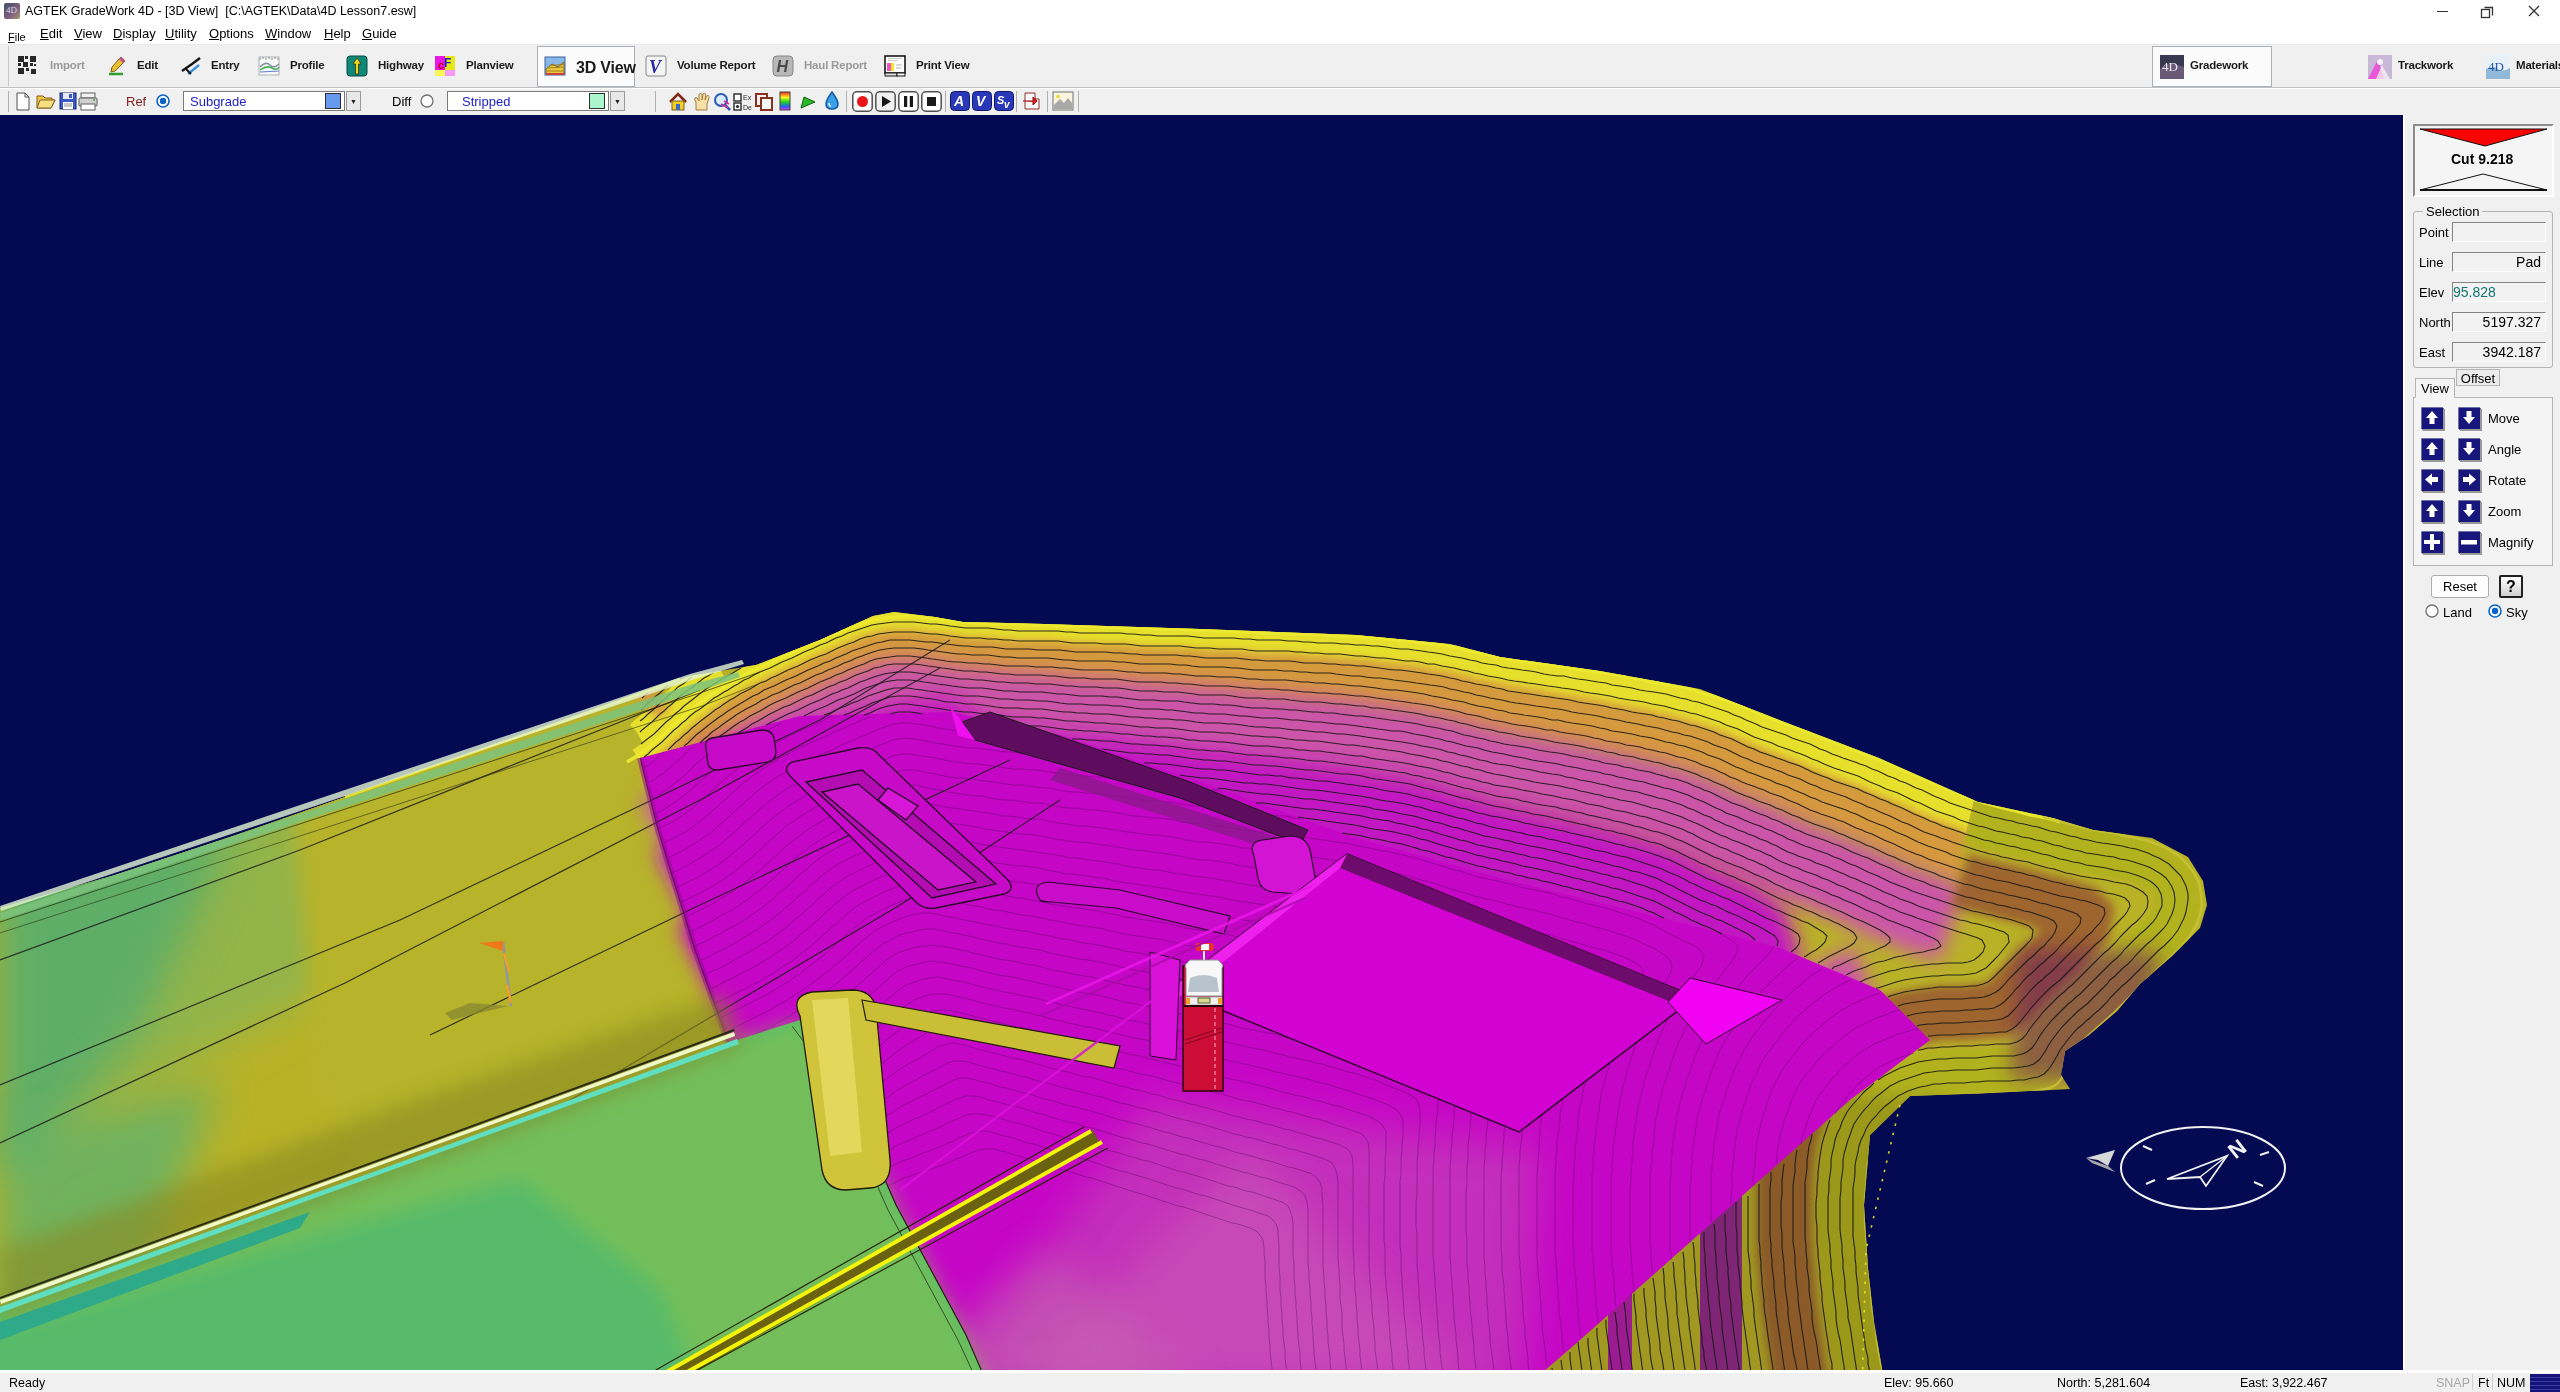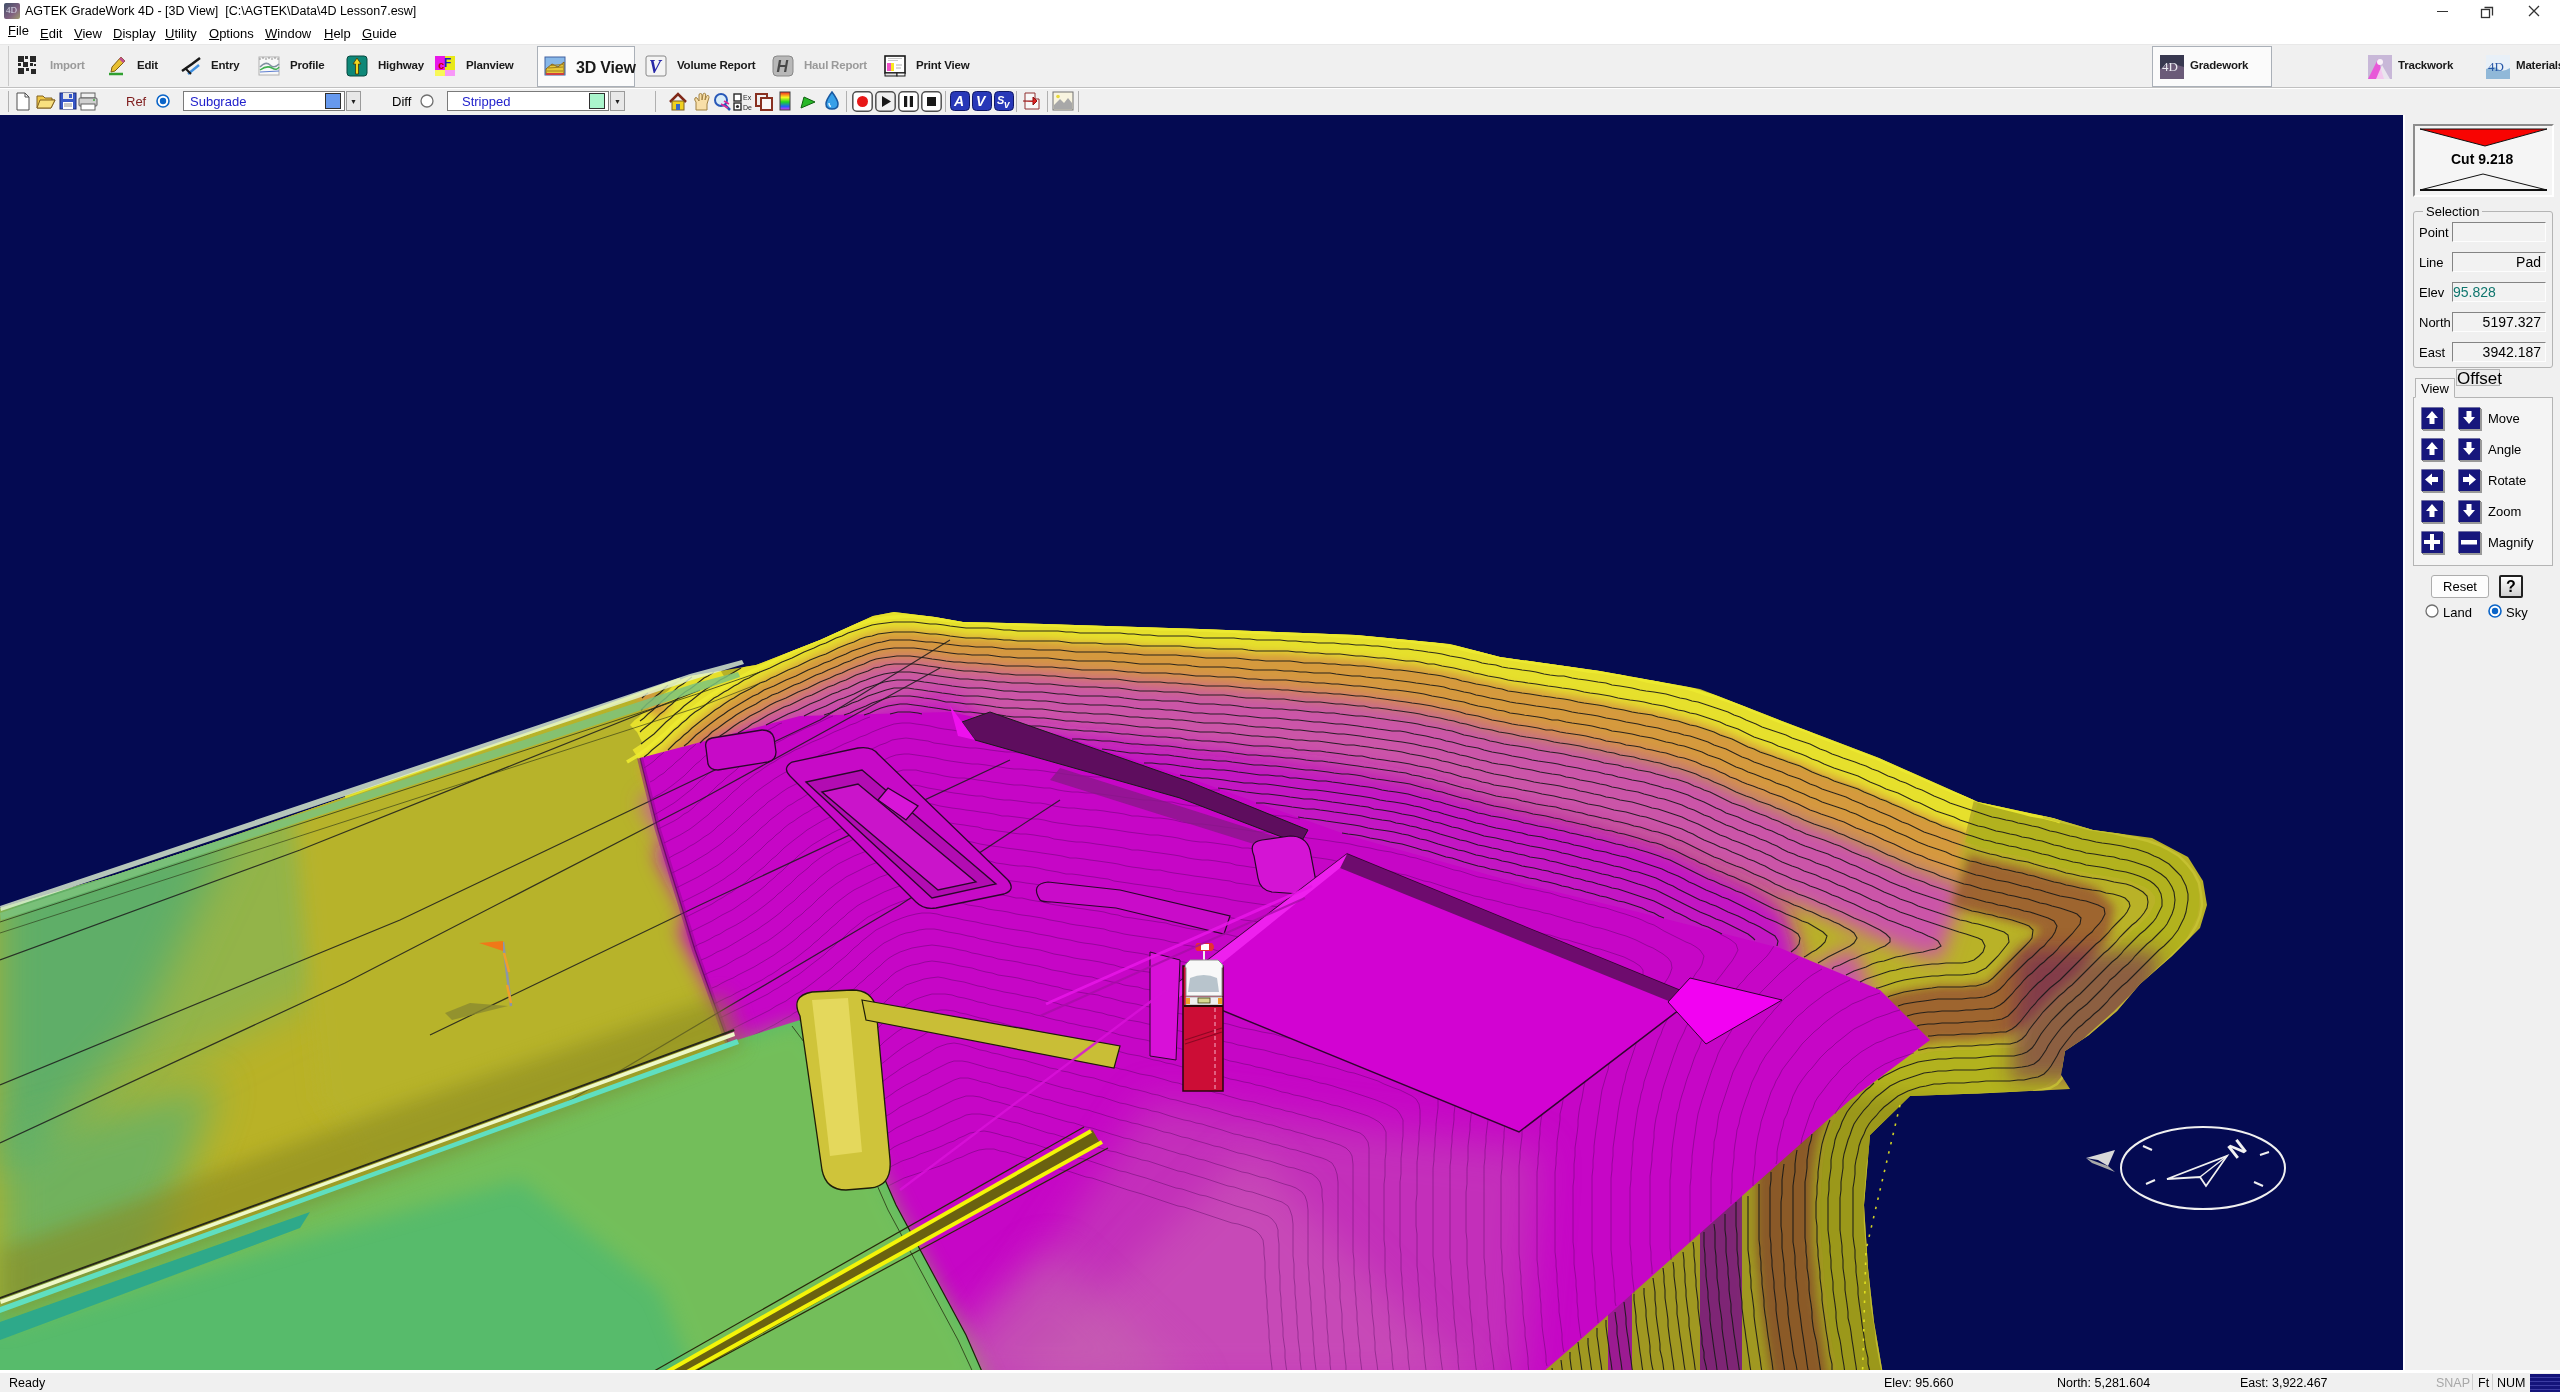--- a/index.html
+++ b/index.html
@@ -265,21 +265,21 @@
     <div style="position:absolute;left:2437px;top:11px;width:11px;height:1.4px;background:#333"></div>
     <svg style="position:absolute;left:2479px;top:4px" width="16" height="16" viewBox="0 0 16 16" fill="none">
       <rect x="2.5" y="5.5" width="8" height="8" stroke="#333" stroke-width="1.3"></rect>
       <path d="M5.5 3.5 L13.5 3.5 L13.5 11.5" stroke="#333" stroke-width="1.3"></path>
     </svg>
     <svg style="position:absolute;left:2528px;top:5px" width="12" height="12" viewBox="0 0 12 12">
       <path d="M1 1 L11 11 M11 1 L1 11" stroke="#333" stroke-width="1.3"></path>
     </svg>
   </div>
 <div style="position:absolute;left:0;top:23px;width:2560px;height:22px;background:#ffffff;border-bottom:1px solid #e8e8e8;box-sizing:border-box">
-    <span style="position:absolute;left:8px;top:0;font-size:13px;color:#000"><u style="text-decoration-thickness:1px">F</u>ile</span>
+    <span style="position:absolute;left:8px;top:8px;font-size:11px;color:#000"><u style="text-decoration-thickness:1px">F</u>ile</span>
     <span style="position:absolute;left:40px;top:3px;font-size:13px;color:#000"><u style="text-decoration-thickness:1px">E</u>dit</span>
     <span style="position:absolute;left:74px;top:3px;font-size:13px;color:#000"><u style="text-decoration-thickness:1px">V</u>iew</span>
     <span style="position:absolute;left:113px;top:3px;font-size:13px;color:#000"><u style="text-decoration-thickness:1px">D</u>isplay</span>
     <span style="position:absolute;left:165px;top:3px;font-size:13px;color:#000"><u style="text-decoration-thickness:1px">U</u>tility</span>
     <span style="position:absolute;left:209px;top:3px;font-size:13px;color:#000"><u style="text-decoration-thickness:1px">O</u>ptions</span>
     <span style="position:absolute;left:265px;top:3px;font-size:13px;color:#000"><u style="text-decoration-thickness:1px">W</u>indow</span>
     <span style="position:absolute;left:324px;top:3px;font-size:13px;color:#000"><u style="text-decoration-thickness:1px">H</u>elp</span>
     <span style="position:absolute;left:362px;top:3px;font-size:13px;color:#000"><u style="text-decoration-thickness:1px">G</u>uide</span>
   </div>
 <div style="position:absolute;left:0;top:45px;width:2560px;height:43px;background:#f0f0f0;border-bottom:1px solid #c0c0c0;box-sizing:border-box">
@@ -529,21 +529,21 @@
       <span style="position:absolute;left:9px;top:140px;font-size:13px;color:#000">Line</span>
       <div style="position:absolute;left:42px;top:137px;width:94px;height:20px;background:#f2f2f2;border-top:1px solid #848484;border-left:1px solid #848484;border-bottom:1px solid #fdfdfd;border-right:1px solid #fdfdfd;font-size:14px;color:#000;text-align:right;line-height:18px;padding-right:4px;box-sizing:border-box">Pad</div>
       <span style="position:absolute;left:9px;top:170px;font-size:13px;color:#000">Elev</span>
       <div style="position:absolute;left:42px;top:167px;width:94px;height:20px;background:#f2f2f2;border-top:1px solid #848484;border-left:1px solid #848484;border-bottom:1px solid #fdfdfd;border-right:1px solid #fdfdfd;font-size:14px;color:#0f766e;line-height:18px;padding-right:4px;box-sizing:border-box">95.828</div>
       <span style="position:absolute;left:9px;top:200px;font-size:13px;color:#000">North</span>
       <div style="position:absolute;left:42px;top:197px;width:94px;height:20px;background:#f2f2f2;border-top:1px solid #848484;border-left:1px solid #848484;border-bottom:1px solid #fdfdfd;border-right:1px solid #fdfdfd;font-size:14px;color:#000;text-align:right;line-height:18px;padding-right:4px;box-sizing:border-box">5197.327</div>
       <span style="position:absolute;left:9px;top:230px;font-size:13px;color:#000">East</span>
       <div style="position:absolute;left:42px;top:227px;width:94px;height:20px;background:#f2f2f2;border-top:1px solid #848484;border-left:1px solid #848484;border-bottom:1px solid #fdfdfd;border-right:1px solid #fdfdfd;font-size:14px;color:#000;text-align:right;line-height:18px;padding-right:4px;box-sizing:border-box">3942.187</div>
       <div style="position:absolute;left:3px;top:282px;width:140px;height:169px;border:1px solid #b4b4b4;background:#f4f4f4;box-sizing:border-box"></div>
       <div style="position:absolute;left:5px;top:263px;width:40px;height:20px;background:#f4f4f4;border:1px solid #b4b4b4;border-bottom:1px solid #f4f4f4;font-size:13px;text-align:center;line-height:20px;box-sizing:border-box">View</div>
-      <div style="position:absolute;left:46px;top:254px;width:44px;height:17px;background:#ececec;border:1px solid #b4b4b4;font-size:17px;text-align:right;line-height:17px;box-sizing:border-box">Offset</div>
+      <div style="position:absolute;left:46px;top:254px;width:44px;height:17px;background:#ececec;border:1px solid #b4b4b4;font-size:13px;text-align:center;line-height:17px;box-sizing:border-box">Offset</div>
       <div style="position:absolute;left:11px;top:292px"><span style="display:inline-block;width:22px;height:22px;box-shadow:2px 2px 0 #999,1px 1px 0 #777;"><svg width="22" height="22" viewBox="0 0 22 22">
             <rect x="0" y="0" width="22" height="22" fill="#16167c"></rect>
             <path d="M0 22 L0 0 L22 0" stroke="#c8c8c8" fill="none"></path>
             <path d="M11 4 L17 11 L13.5 11 L13.5 17 L8.5 17 L8.5 11 L5 11 Z" fill="#fff"></path>
           </svg></span></div>
       <div style="position:absolute;left:48px;top:292px"><span style="display:inline-block;width:22px;height:22px;box-shadow:2px 2px 0 #999,1px 1px 0 #777;"><svg width="22" height="22" viewBox="0 0 22 22">
             <rect x="0" y="0" width="22" height="22" fill="#16167c"></rect>
             <path d="M0 22 L0 0 L22 0" stroke="#c8c8c8" fill="none"></path>
             <path d="M11 17 L5 10 L8.5 10 L8.5 4 L13.5 4 L13.5 10 L17 10 Z" fill="#fff"></path>
           </svg></span></div>

